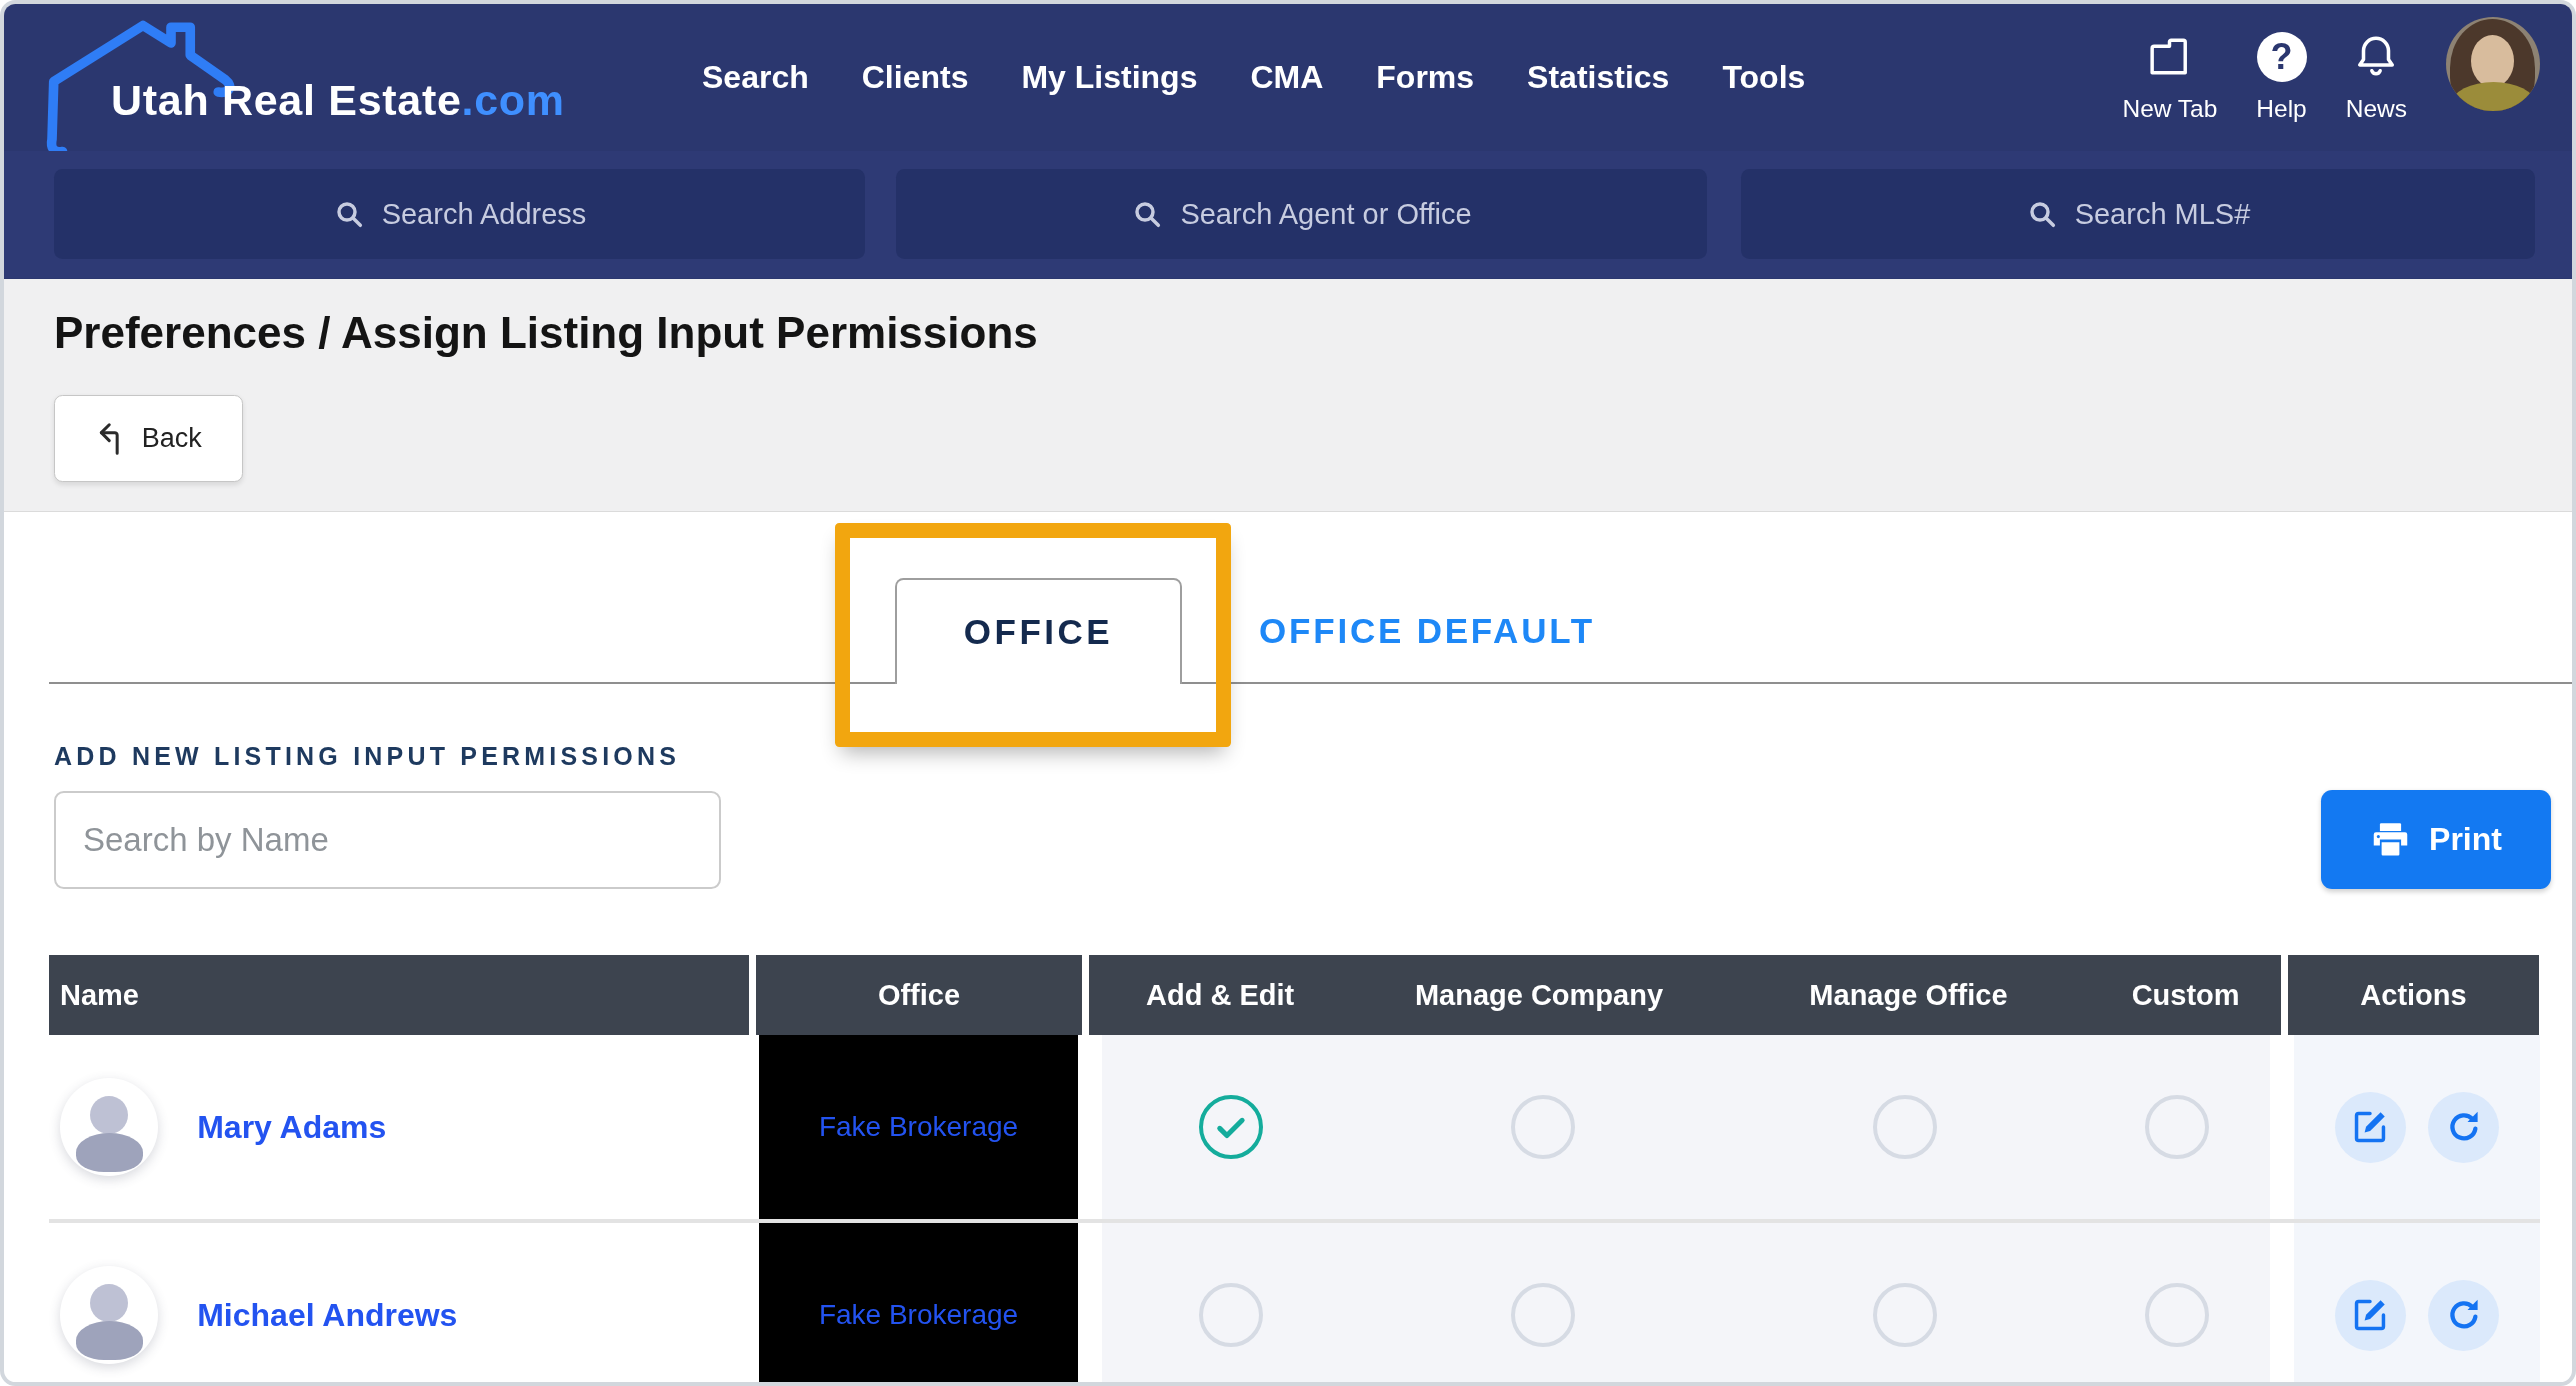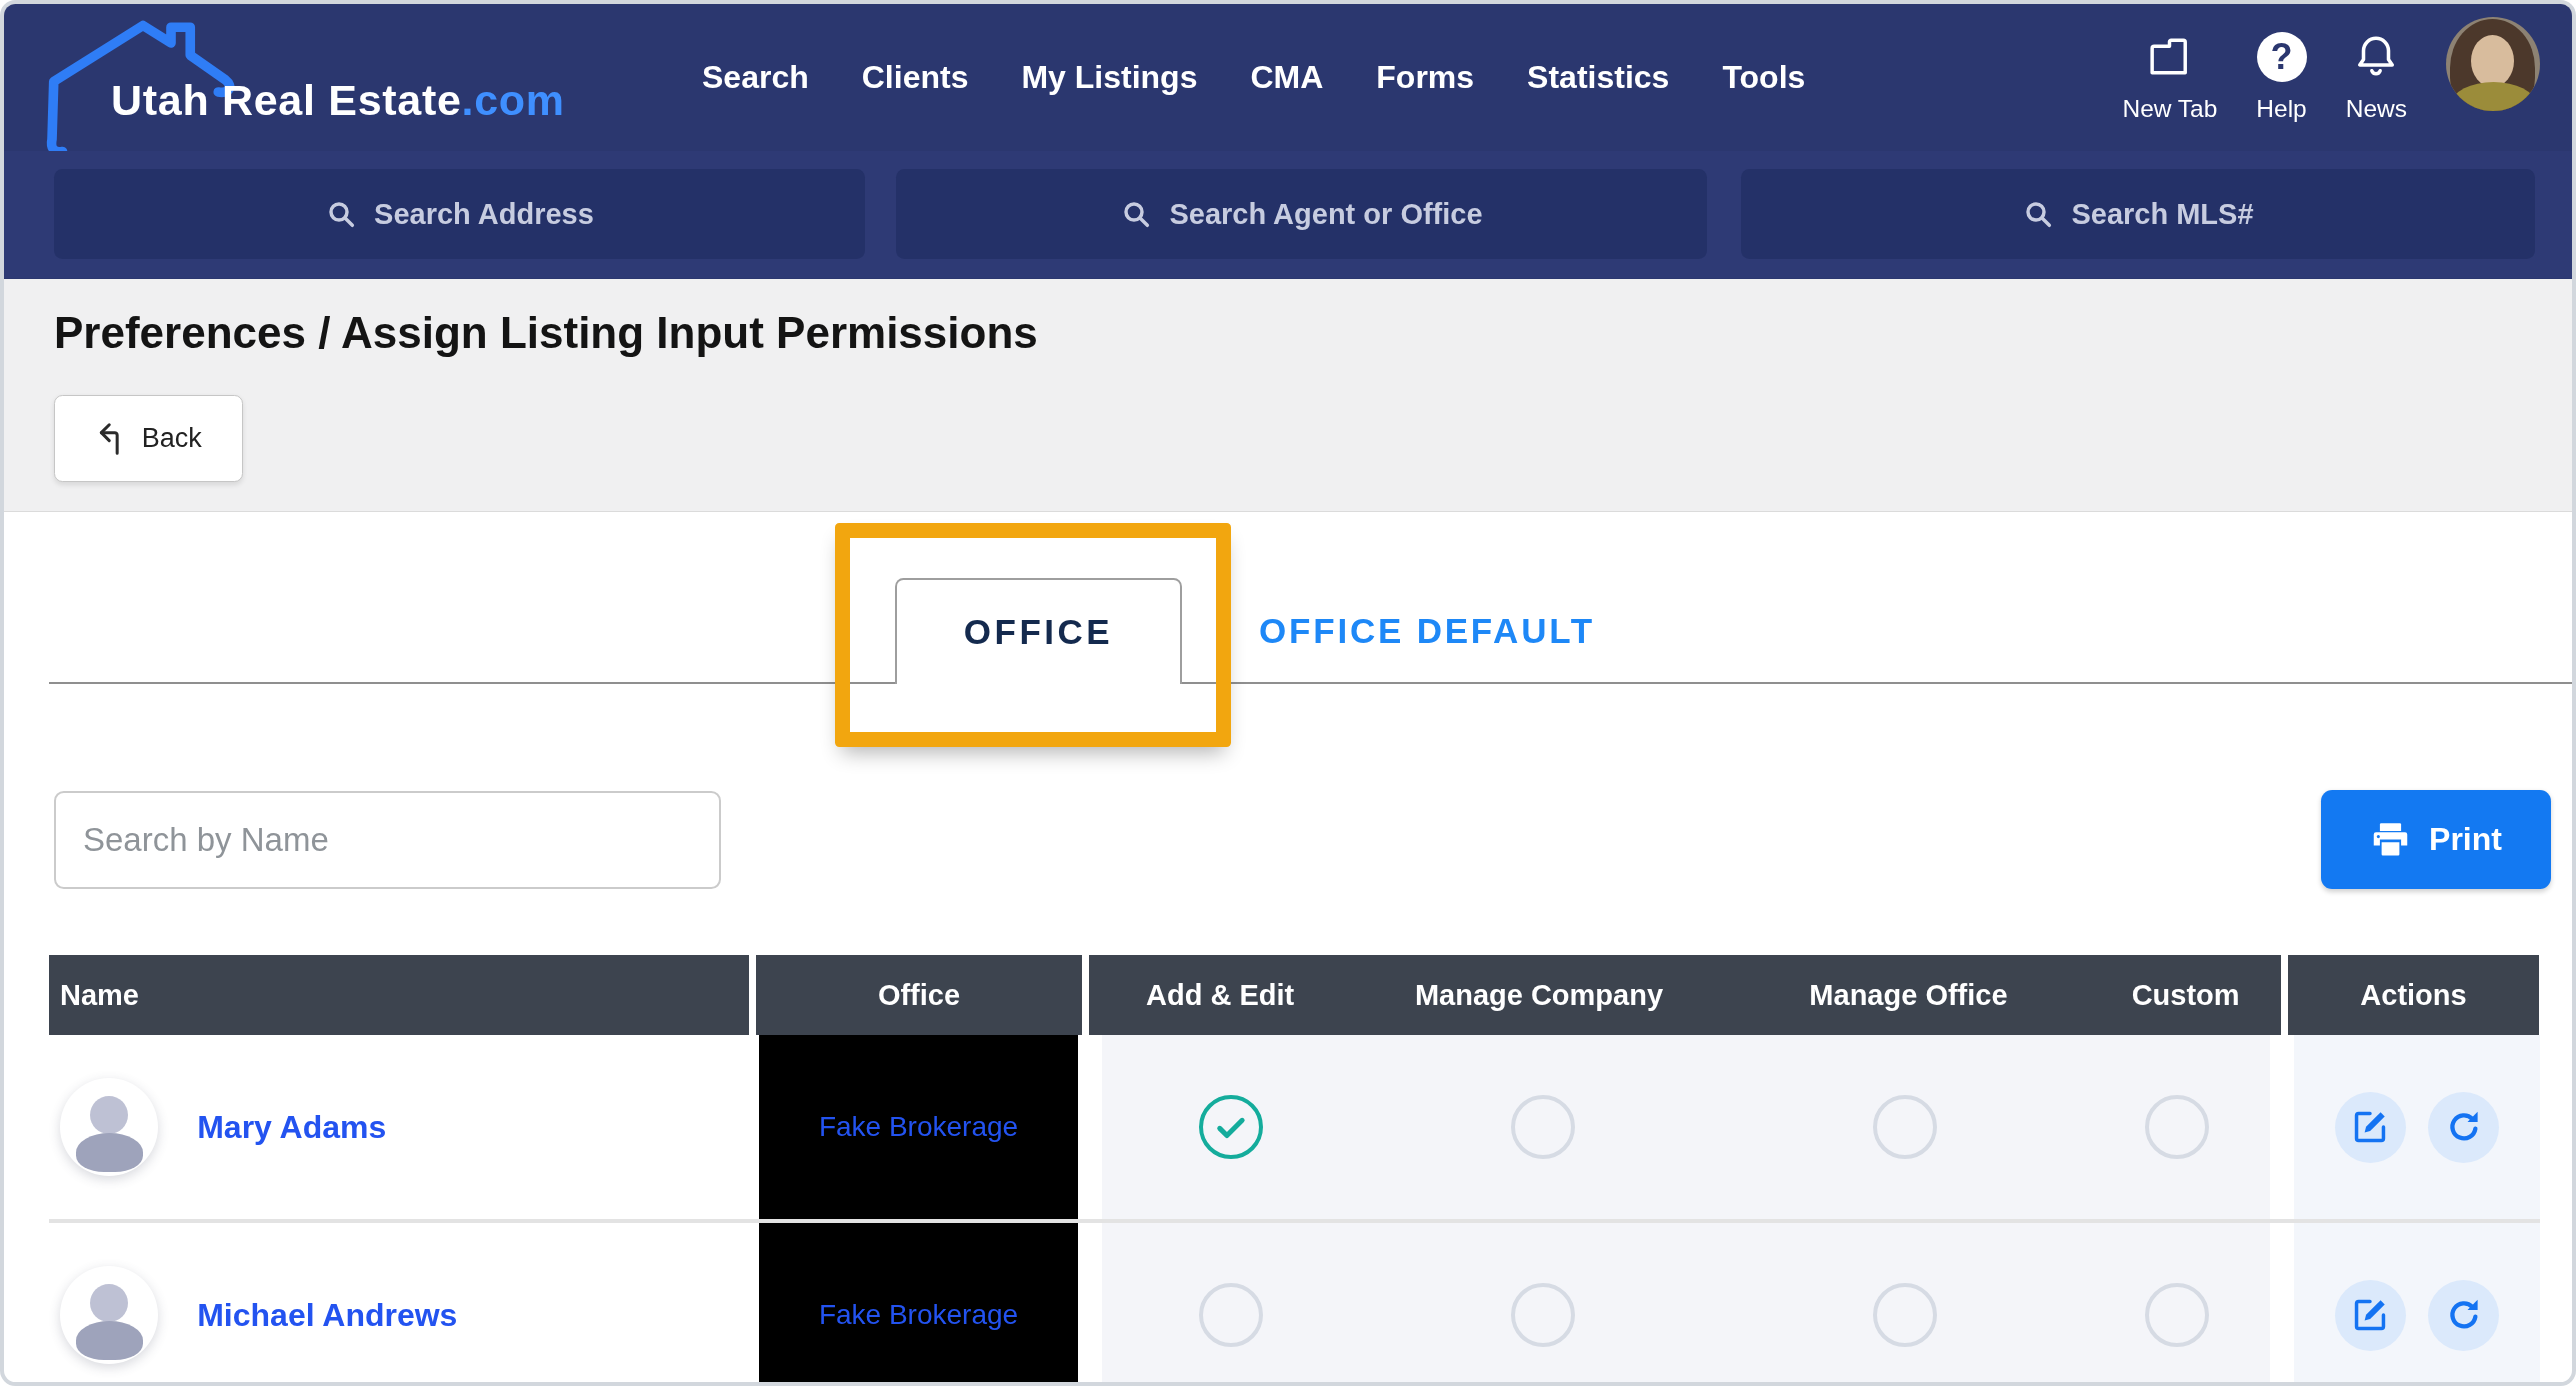--- a/index.html
+++ b/index.html
@@ -27,21 +27,21 @@
   .help-circle{width:50px;height:50px;border-radius:50%;background:#ffffff;color:#2B376F;
                font-size:36px;font-weight:800;display:flex;align-items:center;justify-content:center;}
   .avatar{width:94px;height:94px;border-radius:50%;overflow:hidden;position:relative;background:#8d8273;cursor:pointer;flex:none;}
   .avatar .hair{position:absolute;left:4.2px;top:2.8px;width:85px;height:98px;border-radius:50% 50% 40% 40%;background:#4c382b;}
   .avatar .face{position:absolute;left:25px;top:18px;width:43px;height:52px;border-radius:50%;background:#d8bc9d;}
   .avatar .shirt{position:absolute;left:5.6px;bottom:-14px;width:83px;height:43px;border-radius:50% 50% 0 0;background:#9b8c3a;}
 
   .searchrow{position:absolute;top:147px;left:0;right:0;height:127px;background:#2E3A75;}
   .sbox{position:absolute;top:18px;height:90px;background:#243168;border-radius:8.4px;
         display:flex;align-items:center;justify-content:center;gap:17px;cursor:text;}
-  .sbox span{color:#C7CCE0;font-size:29px;font-weight:bold;}
+  .sbox span{color:#C7CCE0;font-size:29px;}
   .sbox1{left:50px;width:811px;}
   .sbox2{left:892px;width:811px;}
   .sbox3{left:1737px;width:794px;}
 
   
   .band{position:absolute;top:275px;left:0;right:0;height:233px;background:#F0F0F1;border-bottom:1.4px solid #DBDBDB;}
   .page-title{position:absolute;left:50px;top:29px;font-size:44px;font-weight:700;color:#141414;}
   .back-btn{position:absolute;left:50px;top:116px;width:189px;height:87px;background:#ffffff;border:1.4px solid #C6C6C6;
             border-radius:8.4px;display:flex;align-items:center;justify-content:center;gap:8.4px;
             box-shadow:0 2.1px 4.9px rgba(0,0,0,.10);cursor:pointer;}
@@ -199,20 +199,21 @@
 
   <div class="tab-divider"></div>
   <div class="tab-active">
     <span class="lbl">OFFICE</span>
   </div>
   <div class="tab-inactive">
     <span class="lbl">OFFICE DEFAULT</span>
   </div>
   <div class="highlight-box"></div>
 
+  <div class="section-heading">ADD NEW LISTING INPUT PERMISSIONS</div>
   <input class="name-search" type="text" placeholder="Search by Name" style="">
   <div class="print-btn">
     <svg width="41" height="41" viewBox="0 0 24 24" fill="#ffffff">
       <path d="M6.5 2.5h11a0.7 0.7 0 0 1 0.7 0.7V7H5.8V3.2a0.7 0.7 0 0 1 0.7-0.7z"></path>
       <path d="M3.5 7.8h17a1.3 1.3 0 0 1 1.3 1.3v6.4h-3.6V12H5.8v3.5H2.2V9.1a1.3 1.3 0 0 1 1.3-1.3z"></path>
       <circle cx="4.9" cy="10.3" r="0.9" fill="#1379F2"></circle>
       <path d="M6.8 13.6h10.4v7a0.7 0.7 0 0 1-0.7 0.7H7.5a0.7 0.7 0 0 1-0.7-0.7z"></path>
     </svg>
     <span class="lbl">Print</span>
   </div>

